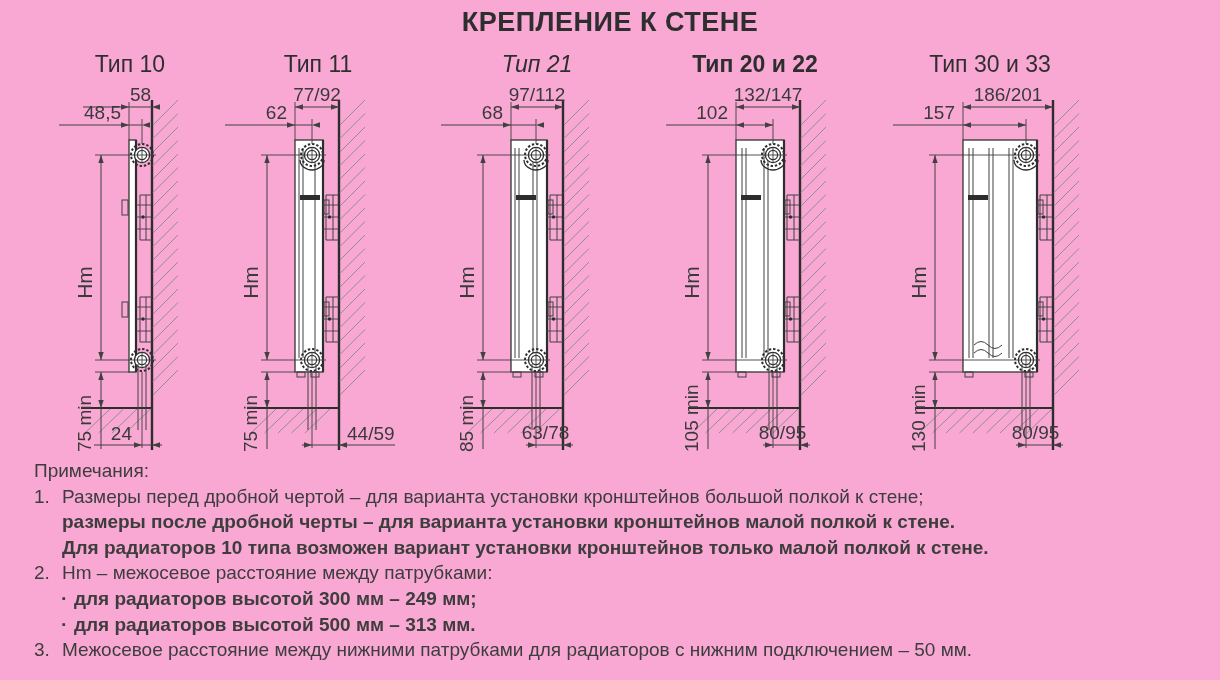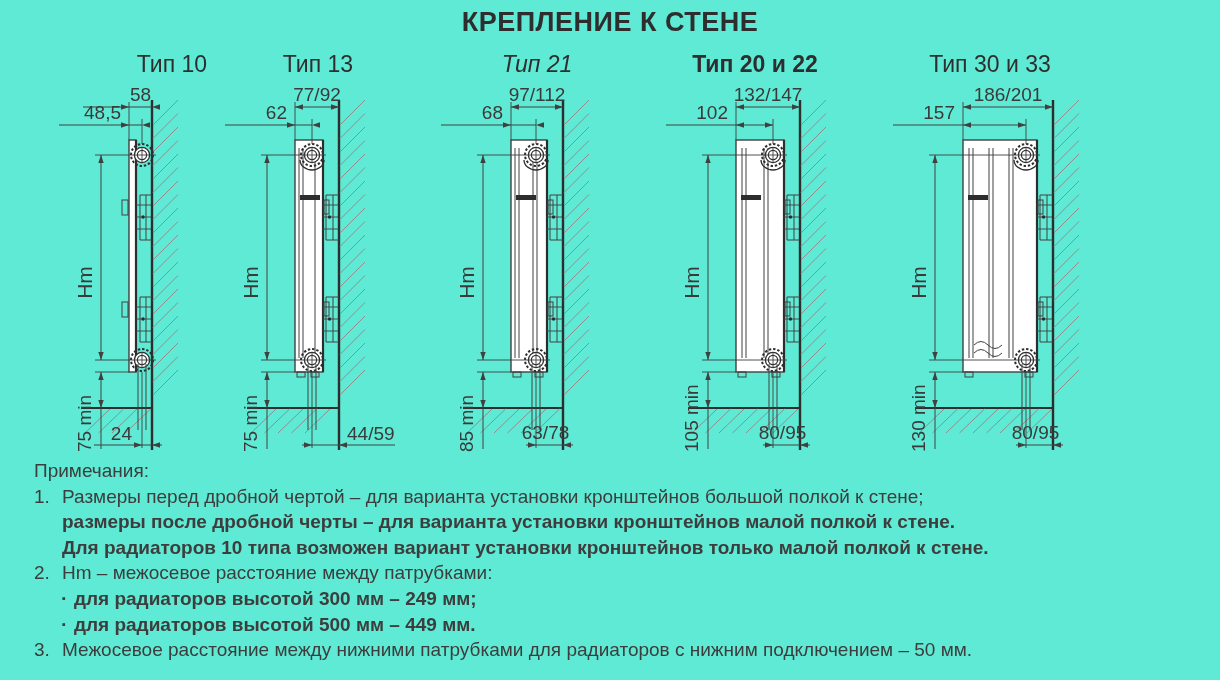--- a/index.html
+++ b/index.html
@@ -1,38 +1,38 @@
 <!DOCTYPE html>
 <html><head>
 <meta charset="utf-8">
 <style>
   html,body{margin:0;padding:0;background:#ffffff;}
-  .page{position:relative;width:1220px;height:680px;background:#5eead4;overflow:hidden;
+  .page{position:relative;width:1220px;height:680px;background:#f9a8d4;overflow:hidden;
         font-family:"Liberation Sans",sans-serif;color:#383838;}
   .title{position:absolute;top:7px;left:0;width:100%;text-align:center;
          font-size:27px;font-weight:700;letter-spacing:.5px;color:#2e2e2e;}
   .type-label{position:absolute;top:51px;transform:translateX(-50%);
               font-size:23px;font-weight:500;color:#2e2e2e;white-space:nowrap;}
   .diagrams-svg{position:absolute;left:0;top:45px;}
   .notes{position:absolute;left:34px;top:458px;width:1195px;
          font-size:19px;line-height:25.6px;color:#3d3d3d;}
   .nrow{display:flex;align-items:flex-start;}
   .num{width:28px;flex:none;}
   .cont{padding-left:28px;font-weight:bold;}
   .blt{font-size:11px;line-height:25.6px;margin-right:8px;flex:none;}
   svg text{font-family:"Liberation Sans",sans-serif;fill:#3a3a3a;}
 </style>
 </head>
 <body>
 
 <div class="page">
   <div class="title">КРЕПЛЕНИЕ К СТЕНЕ</div>
 
-  <div class="type-label" style="left: 130px; margin-left: 42px;">Тип 10</div>
-  <div class="type-label" style="left: 318px;">Тип 13</div>
+  <div class="type-label" style="left: 130px;">Тип 10</div>
+  <div class="type-label" style="left: 318px;">Тип 11</div>
   <div class="type-label" style="left: 537px; font-style: italic;">Тип 21</div>
   <div class="type-label" style="left: 755px; font-weight: bold;">Тип 20 и 22</div>
   <div class="type-label" style="left: 990px; text-align: center;">Тип 30 и 33</div>
 
   <svg id="dsvg" class="diagrams-svg" width="1220" height="412" viewBox="0 0 1220 412">
       <g>
         <line x1="152" y1="55" x2="152" y2="405" stroke="#2d2d2d" stroke-width="2.4"></line>
         <line x1="153" y1="80" x2="178" y2="55" stroke="#8f8f8f" stroke-width="1"></line>
         <line x1="153" y1="93.5" x2="178" y2="68.5" stroke="#8f8f8f" stroke-width="1"></line>
         <line x1="153" y1="107" x2="178" y2="82" stroke="#8f8f8f" stroke-width="1"></line>
@@ -529,20 +529,20 @@
       <div class="nrow">
         <span class="num">2.</span>
         <span>Hm – межосевое расстояние между патрубками:</span>
       </div>
       <div class="nrow cont">
         <span class="blt">▪</span>
         <span>для радиаторов высотой 300 мм – 249 мм;</span>
       </div>
       <div class="nrow cont">
         <span class="blt">▪</span>
-        <span>для радиаторов высотой 500 мм – 449 мм.</span>
+        <span>для радиаторов высотой 500 мм – 313 мм.</span>
       </div>
       <div class="nrow">
         <span class="num">3.</span>
         <span>Межосевое расстояние между нижними патрубками для радиаторов с нижним подключением – 50 мм.</span>
       </div>
     </div>
 </div>
 
 </body></html>

